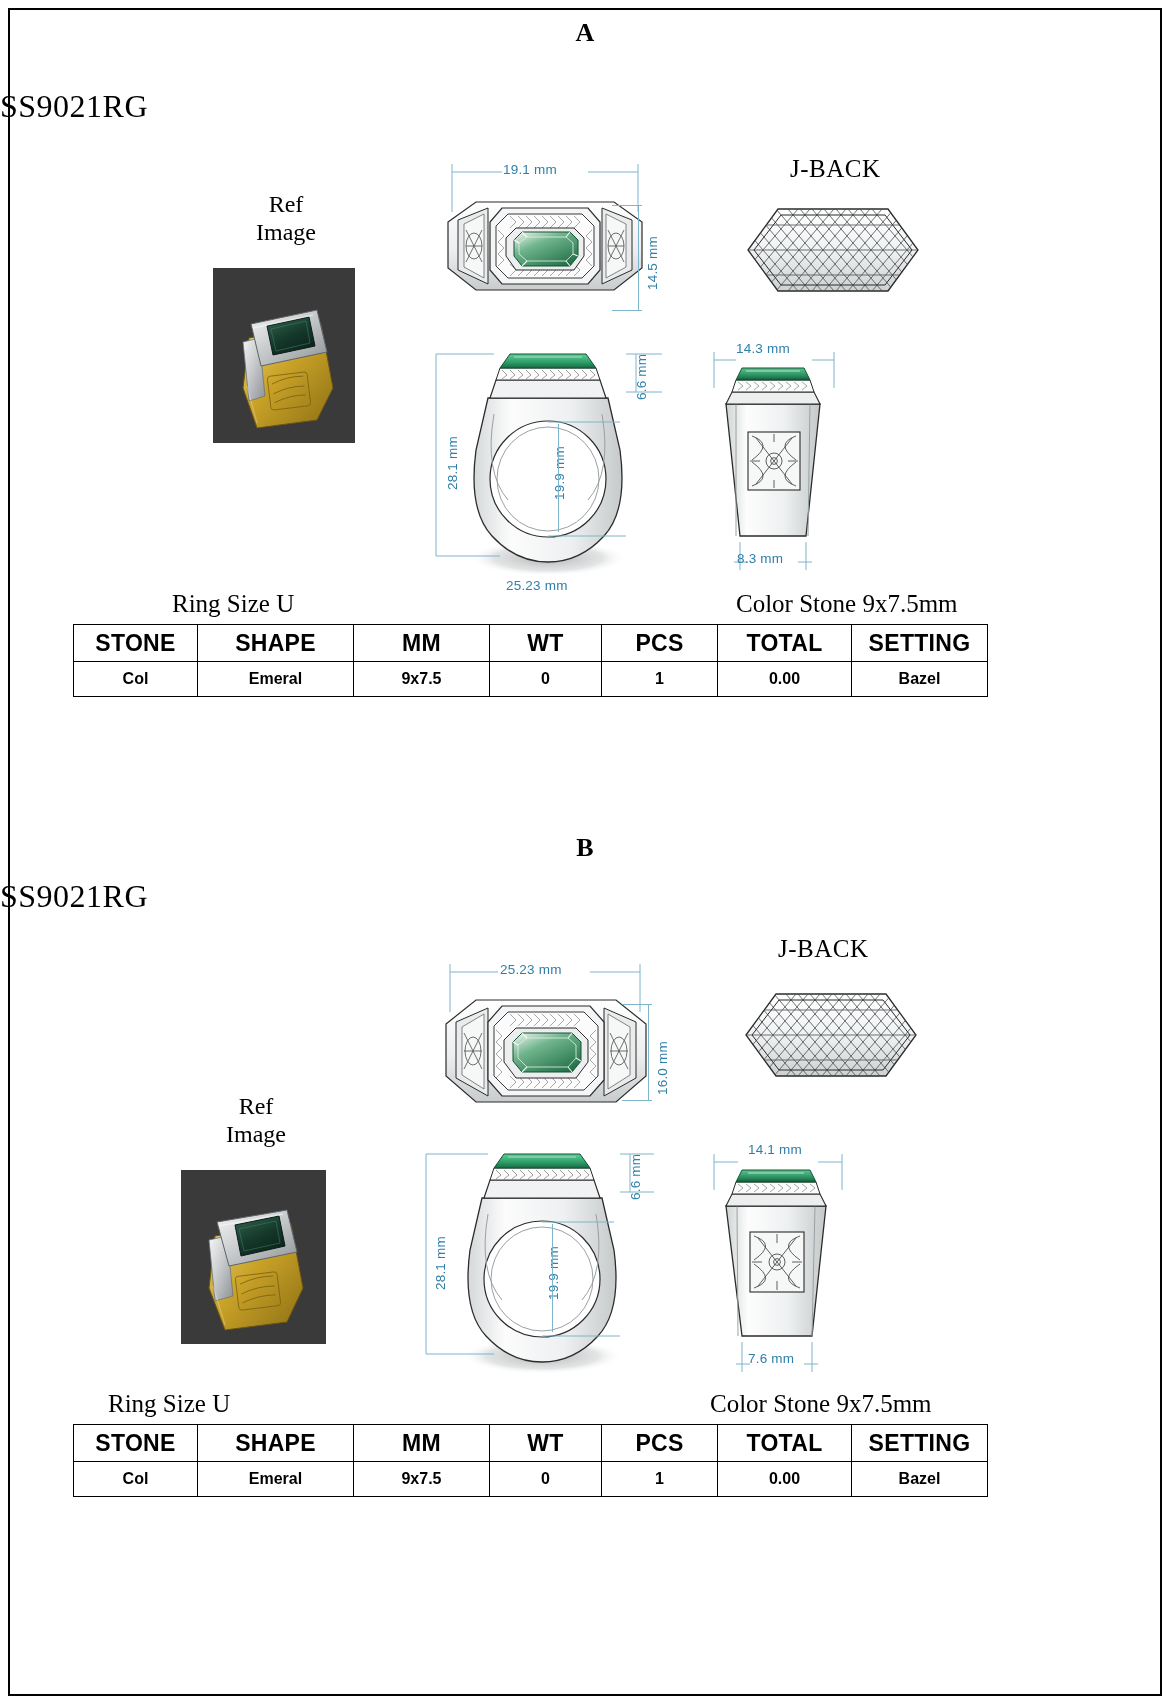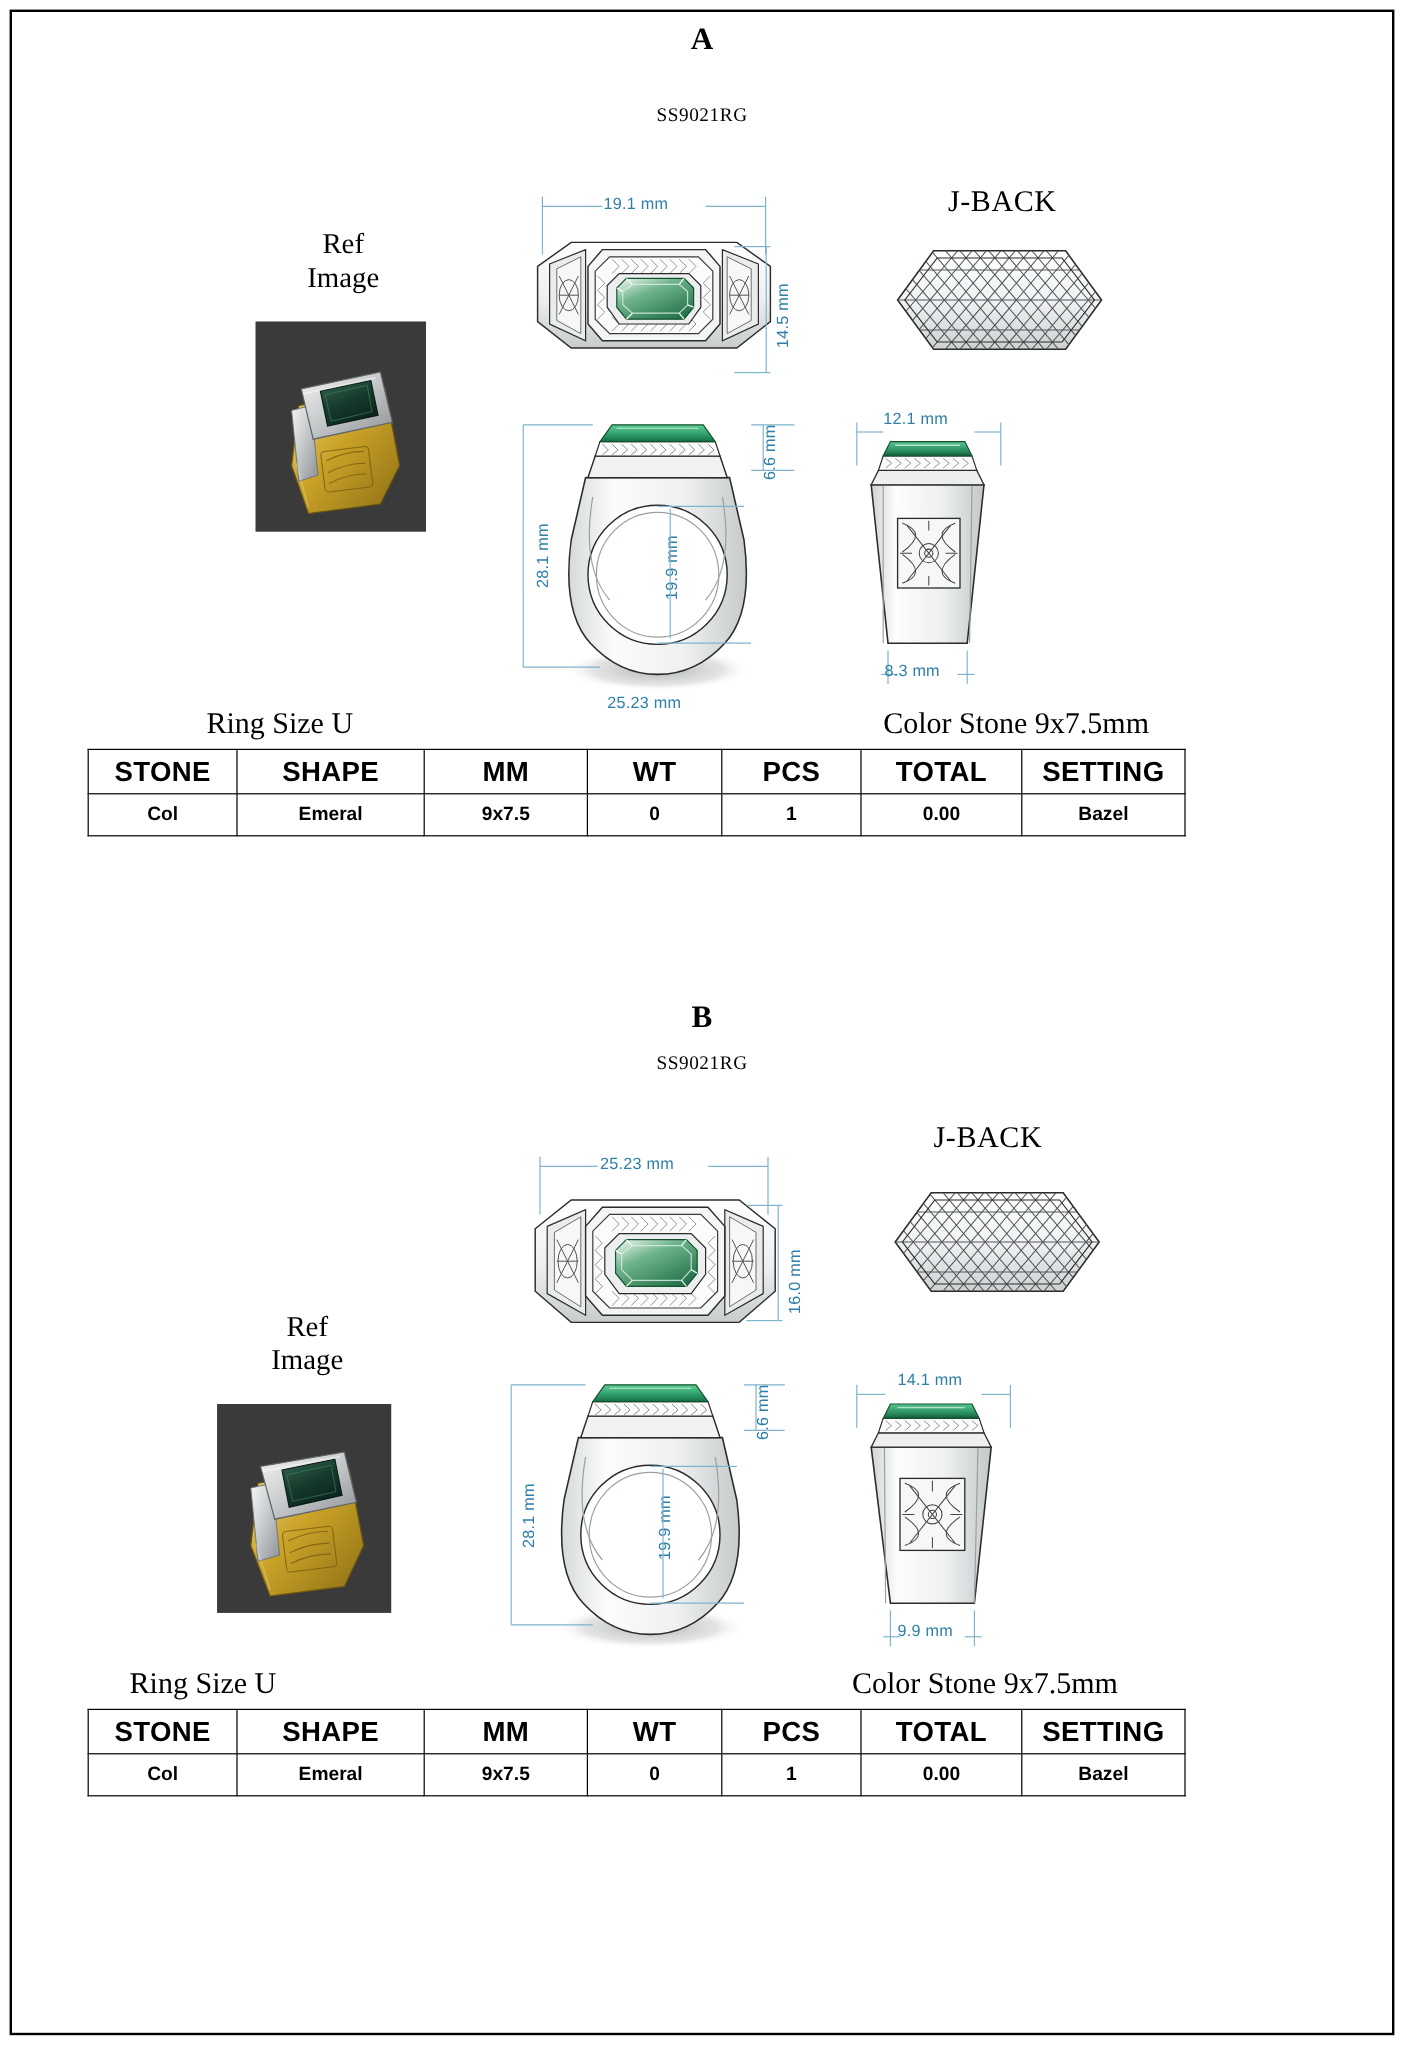--- a/index.html
+++ b/index.html
@@ -19,22 +19,22 @@
 
   .section{ position:absolute; left:0; width:1170px; }
   #section-a{ top:0; height:790px; }
   #section-b{ top:820px; height:884px; }
 
   .sec-letter{
     position:absolute; width:100%; text-align:center;
     font-family:"Liberation Serif", serif; font-weight:bold; font-size:26px; color:#000;
   }
   .sku{
-    position:absolute; width:100%; text-align:center;
-    font-family:"Liberation Serif", serif; font-size:16px; color:#000; letter-spacing:.5px;
+    position:absolute; width:100%; 
+    font-family:"Liberation Serif", serif; font-size:32px; color:#000; letter-spacing:.5px;
   }
   .jback-label{
     position:absolute; font-family:"Liberation Serif", serif; font-size:25px; color:#000;
     letter-spacing:.5px; white-space:nowrap;
   }
   .ref-label{
     position:absolute; font-family:"Liberation Serif", serif; font-size:24px; color:#000;
     text-align:center; line-height:1.18; white-space:nowrap;
   }
   .ringsize{
@@ -322,21 +322,21 @@
         <rect x="48" y="102" width="52" height="58" fill="#f6f7f7" stroke="#2b2b2b" stroke-width="1.1"></rect>
         <g stroke="#3a3a3a" stroke-width=".85" fill="none" opacity=".95">
           <circle cx="74" cy="131" r="8"></circle>
           <circle cx="74" cy="131" r="3.4"></circle>
           <path d="M52 106 q22 8 0 24 M96 106 q-22 8 0 24 M52 156 q22 -8 0 -24 M96 156 q-22 -8 0 -24"></path>
           <path d="M56 108 L92 154 M92 108 L56 154"></path>
           <path d="M74 104 L74 112 M74 150 L74 158 M50 131 L60 131 M88 131 L98 131"></path>
         </g>
       </svg>
     </div>
-    <div class="dimtext" style="left:736px; top:341px;">12.1 mm</div>
+    <div class="dimtext" style="left:736px; top:341px;">14.3 mm</div>
     <div class="dimtext" style="left:737px; top:551px;">8.3 mm</div>
 
     <div class="ringsize" style="left:172px; top:590px;">Ring Size U</div>
     <div class="colorstone" style="left:736px; top:590px;">Color Stone 9x7.5mm</div>
 
     <table class="spec" id="spec-table-a" style="left:73px; top:624px; width:914px;">
       <colgroup>
         <col style="width:124px">
           <col style="width:156px">
           <col style="width:136px">
@@ -580,21 +580,21 @@
         <g stroke="#3a3a3a" stroke-width=".85" fill="none" opacity=".95">
           <circle cx="77" cy="132" r="8"></circle>
           <circle cx="77" cy="132" r="3.4"></circle>
           <path d="M54 106 q23 8 0 24 M100 106 q-23 8 0 24 M54 158 q23 -8 0 -24 M100 158 q-23 -8 0 -24"></path>
           <path d="M58 108 L96 156 M96 108 L58 156"></path>
           <path d="M77 104 L77 113 M77 151 L77 160 M52 132 L62 132 M92 132 L102 132"></path>
         </g>
       </svg>
     </div>
     <div class="dimtext" style="left:748px; top:322px;">14.1 mm</div>
-    <div class="dimtext" style="left:748px; top:531px;">9.9 mm</div>
+    <div class="dimtext" style="left:748px; top:531px;">7.6 mm</div>
 
     <div class="ringsize" style="left:108px; top:570px;">Ring Size U</div>
     <div class="colorstone" style="left:710px; top:570px;">Color Stone 9x7.5mm</div>
 
     <table class="spec" id="spec-table-b" style="left:73px; top:604px; width:914px;">
       <colgroup>
         <col style="width:124px">
           <col style="width:156px">
           <col style="width:136px">
         <col style="width:112px">

